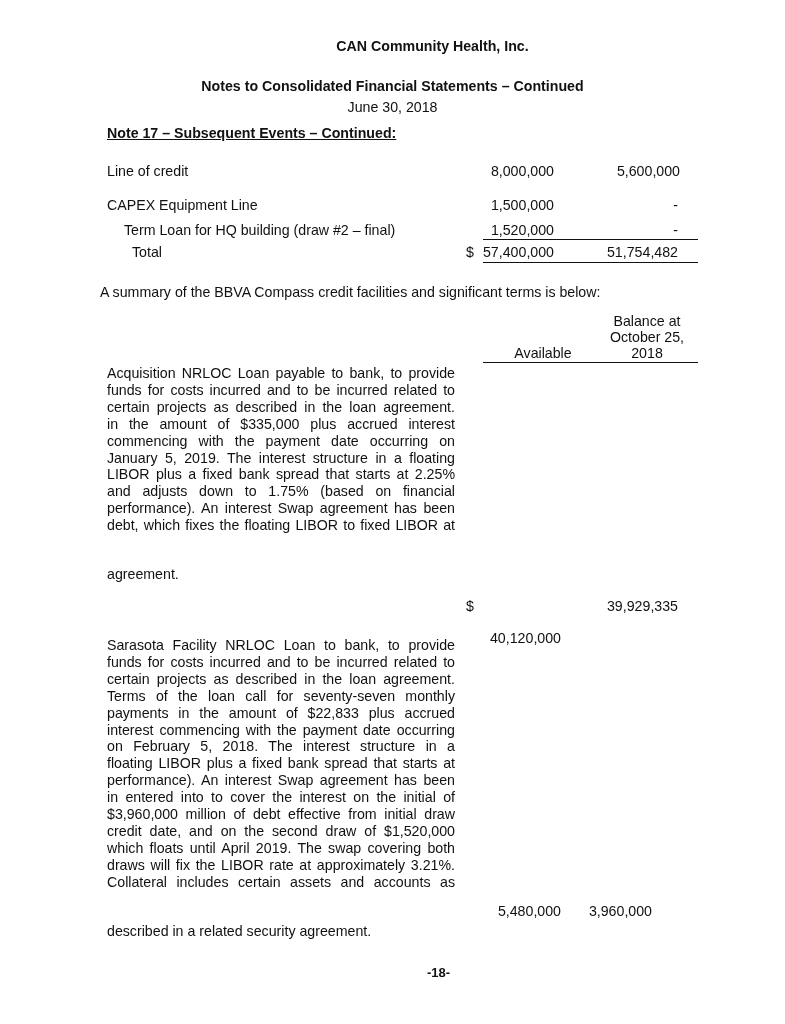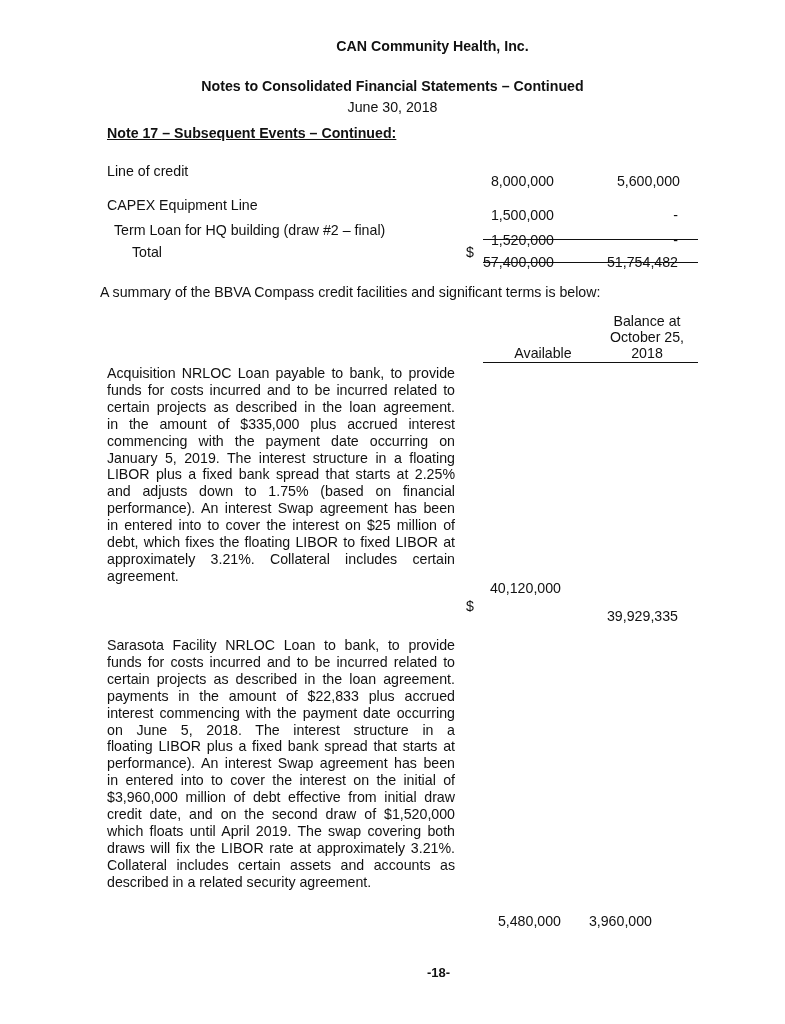--- a/index.html
+++ b/index.html
@@ -2,25 +2,25 @@
 <html><head>
 <meta charset="utf-8">
 <style>
   html, body { margin:0; padding:0; background:#ffffff; }
   body { width:785px; height:1024px; position:relative; overflow:hidden;
          font-family:"Liberation Sans", sans-serif; color:#111; font-size:14.2px; }
   .abs { position:absolute; white-space:nowrap; }
   .center { text-align:center; left:0; width:785px; }
   .bold { font-weight:bold; }
   .ul { text-decoration:underline; }
-  .num { text-align:right;margin-top:10px; }
+  .num { text-align:right; }
   .para { position:absolute; left:107px; width:348px; text-align:justify;
           line-height:16.9px; font-size:14.2px; white-space:normal; }
   .para span { display:block; text-align:justify; text-align-last:justify; }
-  .para span.last { text-align-last:left; }
+  .para span.last { text-align-last:left;margin-top:32px; }
   .rule { position:absolute; height:0; border-top:1.3px solid #111; }
 </style>
 </head>
 <body>
 
 <div class="abs center bold" style="top:38px;padding-left:40px;">CAN Community Health, Inc.</div>
 <div class="abs center bold" style="top:78px;">Notes to Consolidated Financial Statements – Continued</div>
 <div class="abs center" style="top:99px;">June 30, 2018</div>
 <div class="abs bold ul" style="left:107px; top:125px;">Note 17 – Subsequent Events – Continued:</div>
 
@@ -29,21 +29,21 @@
     <div class="abs" style="left:107px; top:163px;">Line of credit</div>
     <div class="abs num" style="left:440px; width:114px; top:163px;">8,000,000</div>
     <div class="abs num" style="left:560px; width:120px; top:163px;">5,600,000</div>
   </div>
   <div>
     <div class="abs" style="left:107px; top:197px;">CAPEX Equipment Line</div>
     <div class="abs num" style="left:440px; width:114px; top:197px;">1,500,000</div>
     <div class="abs num" style="left:560px; width:118px; top:197px;">-</div>
   </div>
   <div>
-    <div class="abs" style="left:114px; top:222px;">Term Loan for HQ building (draw #2 – final)</div>
+    <div class="abs" style="left:124px; top:222px;">Term Loan for HQ building (draw #2 – final)</div>
     <div class="abs num" style="left:440px; width:114px; top:222px;">1,520,000</div>
     <div class="abs num" style="left:560px; width:118px; top:222px;">-</div>
   </div>
   <div class="rule" style="left:483px; width:120px; top:239px;"></div>
   <div class="rule" style="left:595px; width:103px; top:239px;"></div>
   <div>
     <div class="abs" style="left:132px; top:244px;">Total</div>
     <div class="abs" style="left:466px; top:244px;">$</div>
     <div class="abs num" style="left:440px; width:114px; top:244px;">57,400,000</div>
     <div class="abs num" style="left:560px; width:118px; top:244px;">51,754,482</div>
@@ -65,38 +65,37 @@
   <div class="para" style="top:365px;">
     <span>Acquisition NRLOC Loan payable to bank, to provide</span>
     <span>funds for costs incurred and to be incurred related to</span>
     <span>certain projects as described in the loan agreement.</span>
     <span>in the amount of $335,000 plus accrued interest</span>
     <span>commencing with the payment date occurring on</span>
     <span>January 5, 2019.  The interest structure in a floating</span>
     <span>LIBOR plus a fixed bank spread that starts at 2.25%</span>
     <span>and adjusts down to 1.75% (based on financial</span>
     <span>performance).  An interest Swap agreement has been</span>
-    <span>in entered into to cover the interest on $25 million of</span>
     <span>debt, which fixes the floating LIBOR to fixed LIBOR at</span>
-    <span>approximately 3.21%.   Collateral includes certain</span>
     <span class="last">agreement.</span>
   </div>
   <div class="abs" style="left:466px; top:598px;">$</div>
-  <div class="abs num" style="left:440px; width:121px; top:570px;">40,120,000</div>
+  <div class="abs num" style="left:440px; width:121px; top:630px;">40,120,000</div>
   <div class="abs num" style="left:560px; width:118px; top:598px;">39,929,335</div>
 </div>
 
 <div>
   <div class="para" style="top:637px;">
     <span>Sarasota Facility NRLOC Loan to bank, to provide</span>
     <span>funds for costs incurred and to be incurred related to</span>
     <span>certain projects as described in the loan agreement.</span>
+    <span>Terms of the loan call for seventy-seven monthly</span>
     <span>payments in the amount of $22,833 plus accrued</span>
     <span>interest commencing with the payment date occurring</span>
-    <span>on June 5, 2018. The interest structure in a</span>
+    <span>on February 5, 2018. The interest structure in a</span>
     <span>floating LIBOR plus a fixed bank spread that starts at</span>
     <span>performance).  An interest Swap agreement has been</span>
     <span>in entered into to cover the interest on the initial of</span>
     <span>$3,960,000 million of debt effective from initial draw</span>
     <span>credit date, and on the second draw of $1,520,000</span>
     <span>which floats until April 2019.  The  swap covering both</span>
     <span>draws will fix the LIBOR rate at approximately  3.21%.</span>
     <span>Collateral includes certain assets and accounts as</span>
     <span class="last">described in a related security agreement.</span>
   </div>

